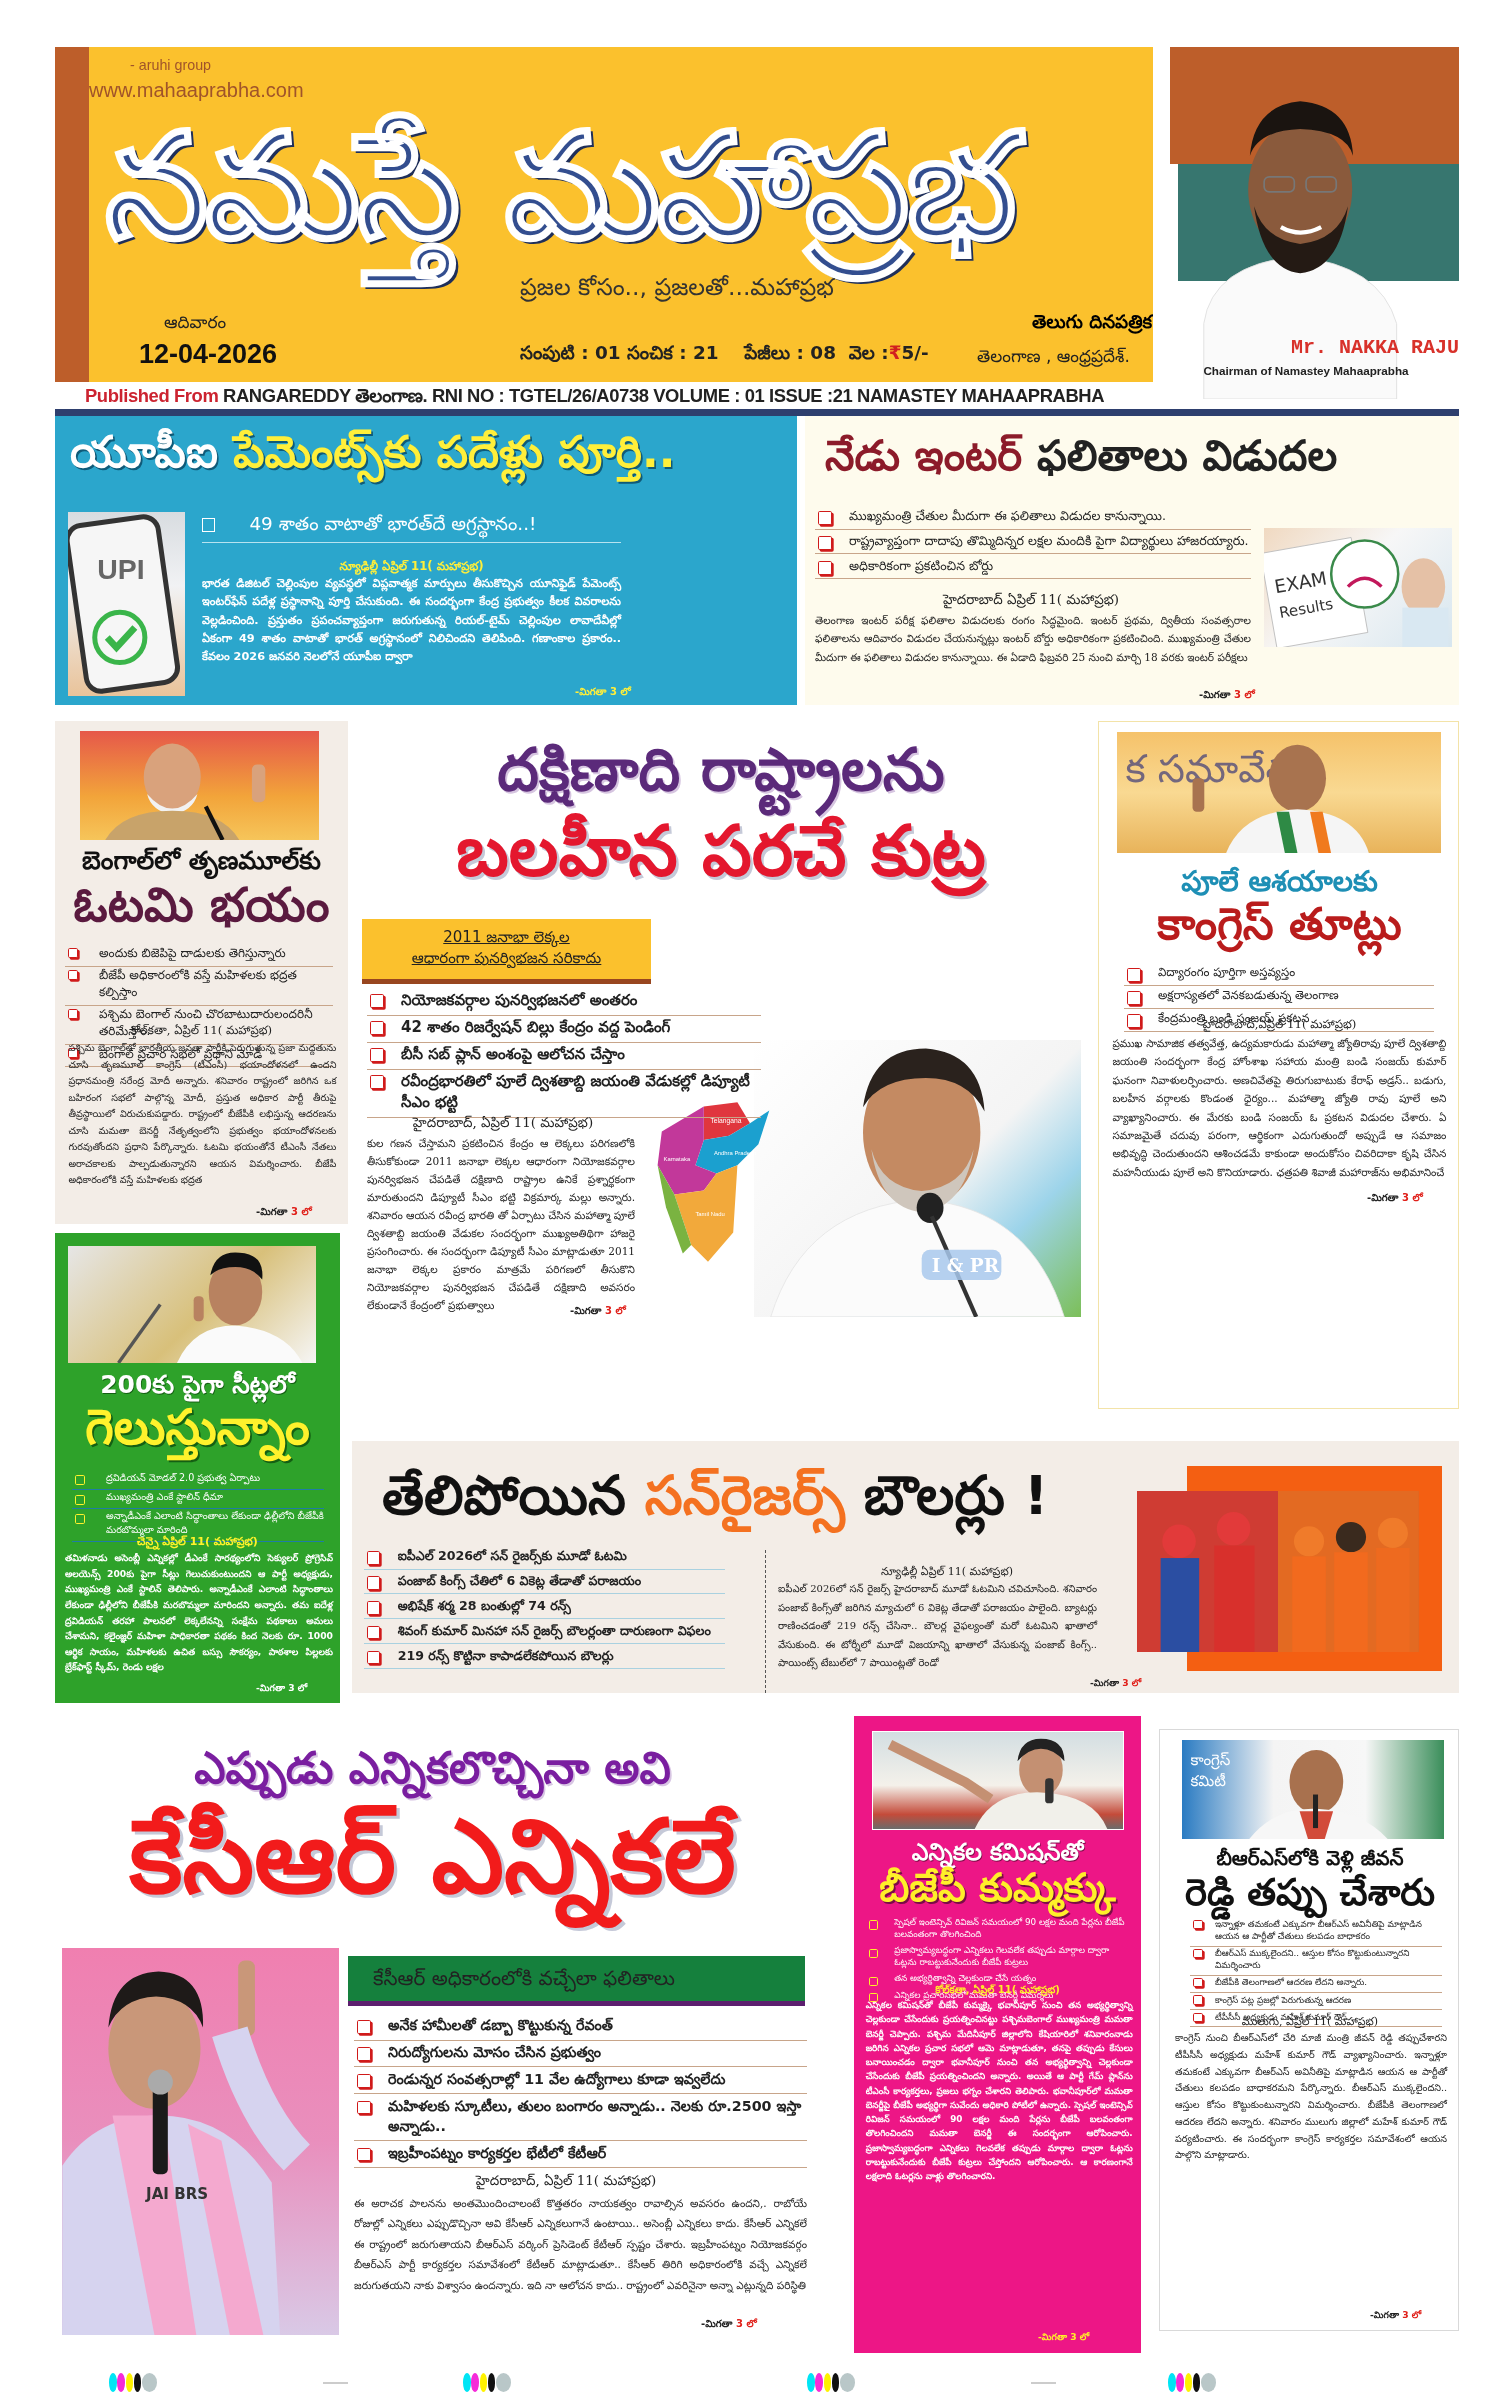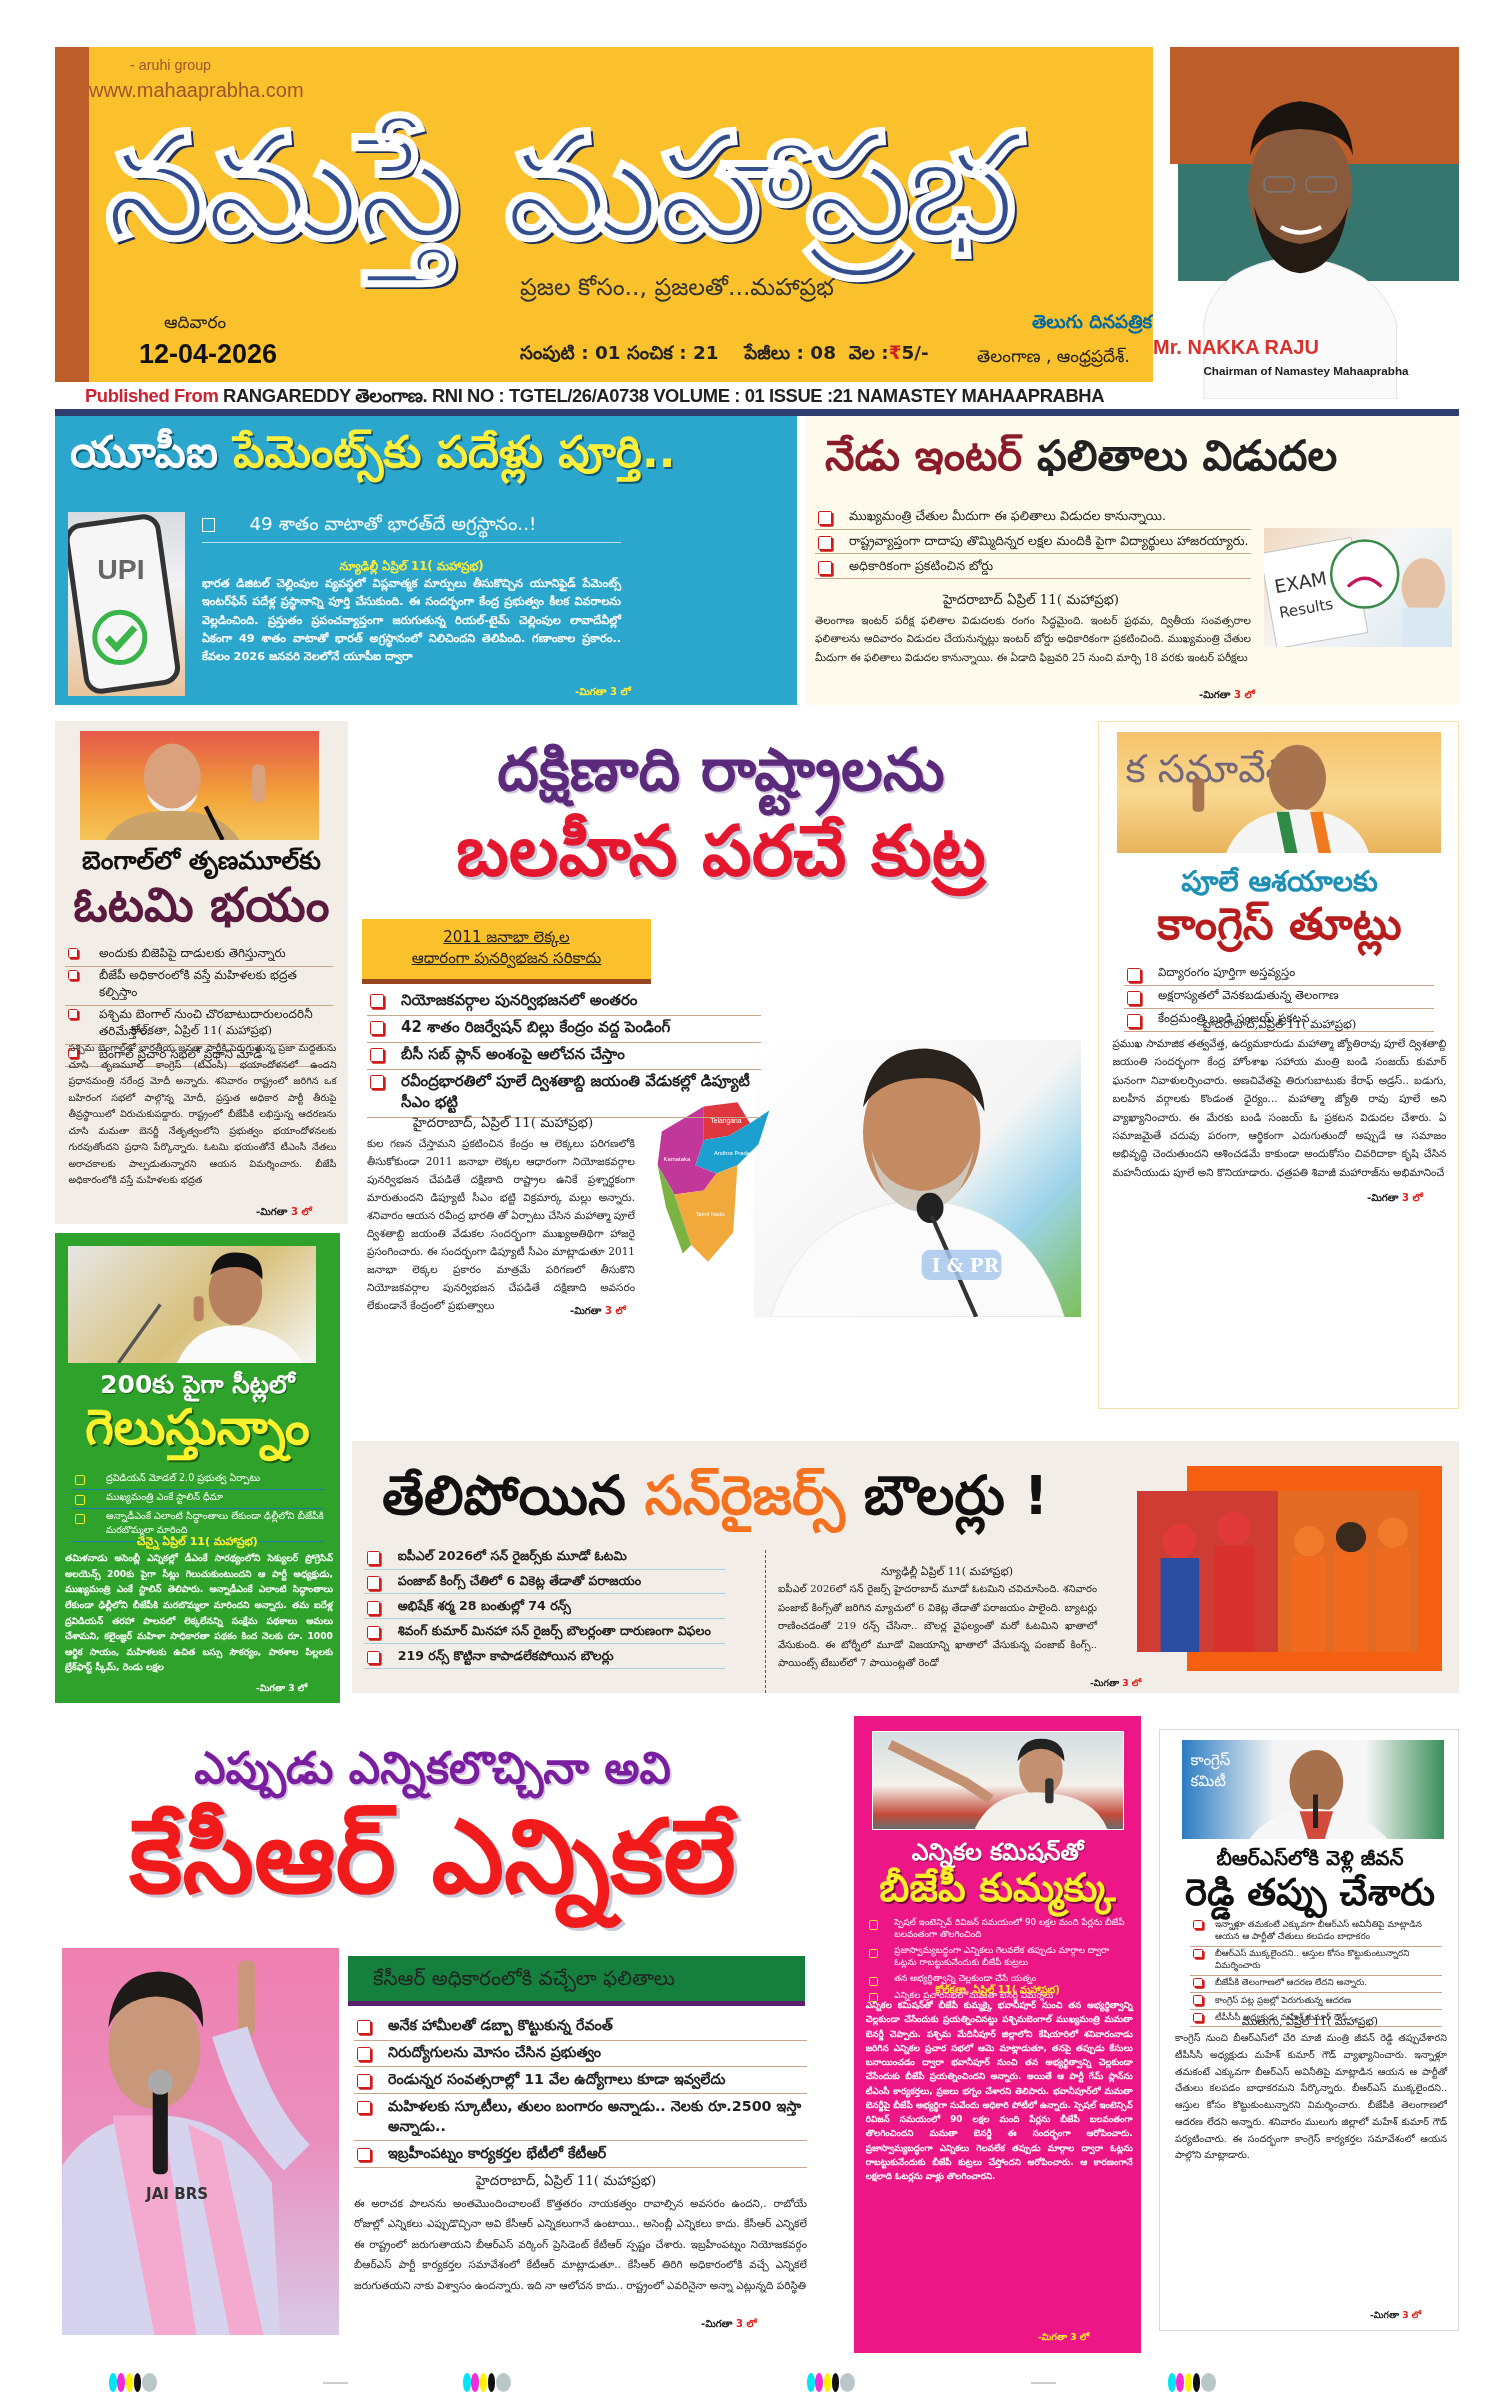--- a/index.html
+++ b/index.html
@@ -9,31 +9,31 @@
   .te { font-family: "DejaVu Sans", sans-serif; }
 
   
   #masthead { left: 55px; top: 47px; width: 1404px; height: 335px; background: #fbc12d; }
   #masthead .leftbar { position:absolute; left:0; top:0; width:34px; height:335px; background:#bd5e2a; }
   #masthead .aruhi { position:absolute; left:75px; top:10px; font-size:14.3px; color:#a0542a; font-family:"Liberation Sans", sans-serif; }
   #masthead .site { position:absolute; left:34px; top:32px; font-size:20px; color:#a0542a; font-family:"Liberation Sans Narrow","Liberation Sans", sans-serif; }
   #masthead .title { position:absolute; left:50px; top:59px; font-size:147px; font-weight:bold; color:#334e8f; letter-spacing:-3.4px;
       -webkit-text-stroke: 2.5px #ffffff; text-shadow: 3.4px 3.4px 0 #1f2f5a; line-height:1.1; white-space:nowrap; }
   #masthead .tagline { position:absolute; left:465px; top:226px; font-size:23.5px; color:#333; }
-  #masthead .dinapatrika { position:absolute; left:977px; top:264px; font-size:18.4px; color:#0369a1; font-weight:bold; }
+  #masthead .dinapatrika { position:absolute; left:977px; top:264px; font-size:18.4px; color:#000000; font-weight:bold; }
   #masthead .dayname { position:absolute; left:109px; top:265px; font-size:17px; color:#222; }
   #masthead .date { position:absolute; left:84px; top:292px; font-size:27px; font-weight:bold; color:#111; font-family:"Liberation Sans", sans-serif; }
   #masthead .meta { position:absolute; left:465px; top:295px; font-size:18.4px; color:#222; font-weight:bold; white-space:nowrap; }
   #masthead .meta .rupee { color:#d12020; }
   #masthead .states { position:absolute; left:922px; top:299px; font-size:17px; color:#222; }
   #photo-panel { left: 1153px; top: 47px; width: 306px; height: 352px; background:#fff; overflow:hidden; }
   #photo-panel .top { position:absolute; left:17px; top:0; width:289px; height:117px; background:#bd5e2a; }
   #photo-panel .mid { position:absolute; left:25px; top:117px; width:281px; height:117px; background:#37766f; }
   #photo-panel .person { position:absolute; left:34px; top:25px; width:218px; height:327px; }
-  #photo-panel .name { position:absolute; left:0; width:306px; top:289px; text-align:left; color:#d8312a; font-weight:bold; font-size:20px; font-family:Liberation Sans, sans-serif; }
+  #photo-panel .name { position:absolute; left:0; width:306px; top:289px; text-align:right; color:#d8312a; font-weight:bold; font-size:20px; font-family:Liberation Mono, monospace; }
   #photo-panel .role { position:absolute; left:0; width:306px; top:317px; text-align:center; color:#222; font-weight:bold; font-size:11.7px; font-family:"Liberation Sans", sans-serif; }
   #publine { left:55px; top:382px; width:1098px; height:28.5px; background:#fff; font-size:18.4px; font-weight:bold; white-space:nowrap; padding-left:30px; padding-top:3.4px; font-family:"Liberation Sans Narrow","Liberation Sans", sans-serif; letter-spacing:-0.4px; }
   #publine .red { color:#cc2330; }
   #navyrule { left:55px; top:409px; width:1404px; height:6.7px; background:#2e3f6e; }
 
   
   .box { position:absolute; overflow:hidden; }
   .head { font-weight:bold; line-height:1.1; white-space:nowrap; }
   .bullets { list-style:none; }
   .bullets li { position:relative; padding-left:47px; margin-bottom:5px; border-bottom:0.8px solid #c8a58a; padding-bottom:2.5px; }

